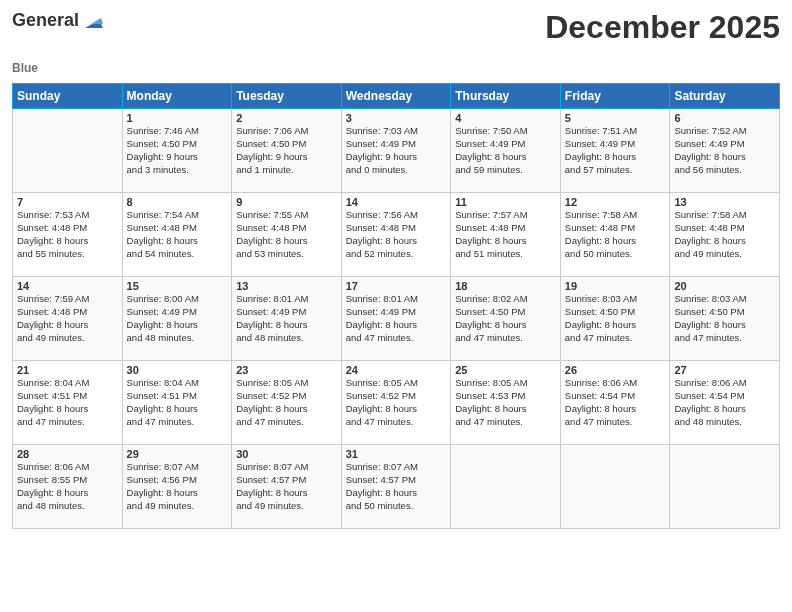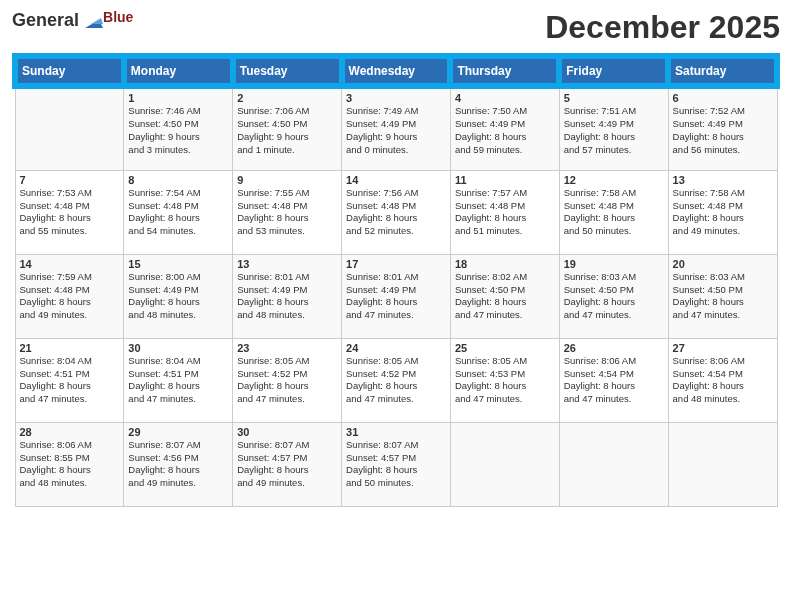--- a/index.html
+++ b/index.html
@@ -19,32 +19,33 @@
       justify-content: space-between;
       align-items: flex-start;
       margin-bottom: 8px;
     }
     .logo {
       display: flex;
       align-items: center;
     }
     .logo-text {
       display: flex;
-      flex-direction: row;
+      flex-direction: column;
       line-height: 1.1;
+      gap: 30px;
     }
     .logo-general {
       font-size: 18px;
       font-weight: bold;
       color: #333;
     }
     .logo-blue {
-      font-size: 14px;
+      font-size: 12px;
       font-weight: bold;
-      color: #7f1d1d;
+      color: #737373;
     }
     .logo-icon {
       width: 22px;
       height: 22px;
       margin-left: 2px;
     }
     .title-block {
       text-align: right;
     }
     .month-title {
@@ -62,21 +63,21 @@
       border-collapse: collapse;
       table-layout: fixed;
     }
     thead tr th {
       background-color: #2a6db5;
       color: #fff;
       font-size: 12px;
       font-weight: bold;
       padding: 5px 4px;
       text-align: left;
-      border: 6px solid #0ea5e9;
+      border: 1px solid #0ea5e9;
     }
     tbody tr td {
       border: 1px solid #ccc;
       vertical-align: top;
       padding: 3px 4px;
       font-size: 9.5px;
       color: #333;
       height: 84px;
     }
     tbody tr:nth-child(odd) td {
@@ -146,21 +147,21 @@
             <div class="cell-content">
               <div>Sunrise: 7:06 AM</div>
               <div>Sunset: 4:50 PM</div>
               <div>Daylight: 9 hours</div>
               <div>and 1 minute.</div>
             </div>
           </td>
           <td>
             <span class="day-number">3</span>
             <div class="cell-content">
-              <div>Sunrise: 7:49 AM</div>
+              <div>Sunrise: 7:03 AM</div>
               <div>Sunset: 4:49 PM</div>
               <div>Daylight: 9 hours</div>
               <div>and 0 minutes.</div>
             </div>
           </td>
           <td>
             <span class="day-number">4</span>
             <div class="cell-content">
               <div>Sunrise: 7:50 AM</div>
               <div>Sunset: 4:49 PM</div>

